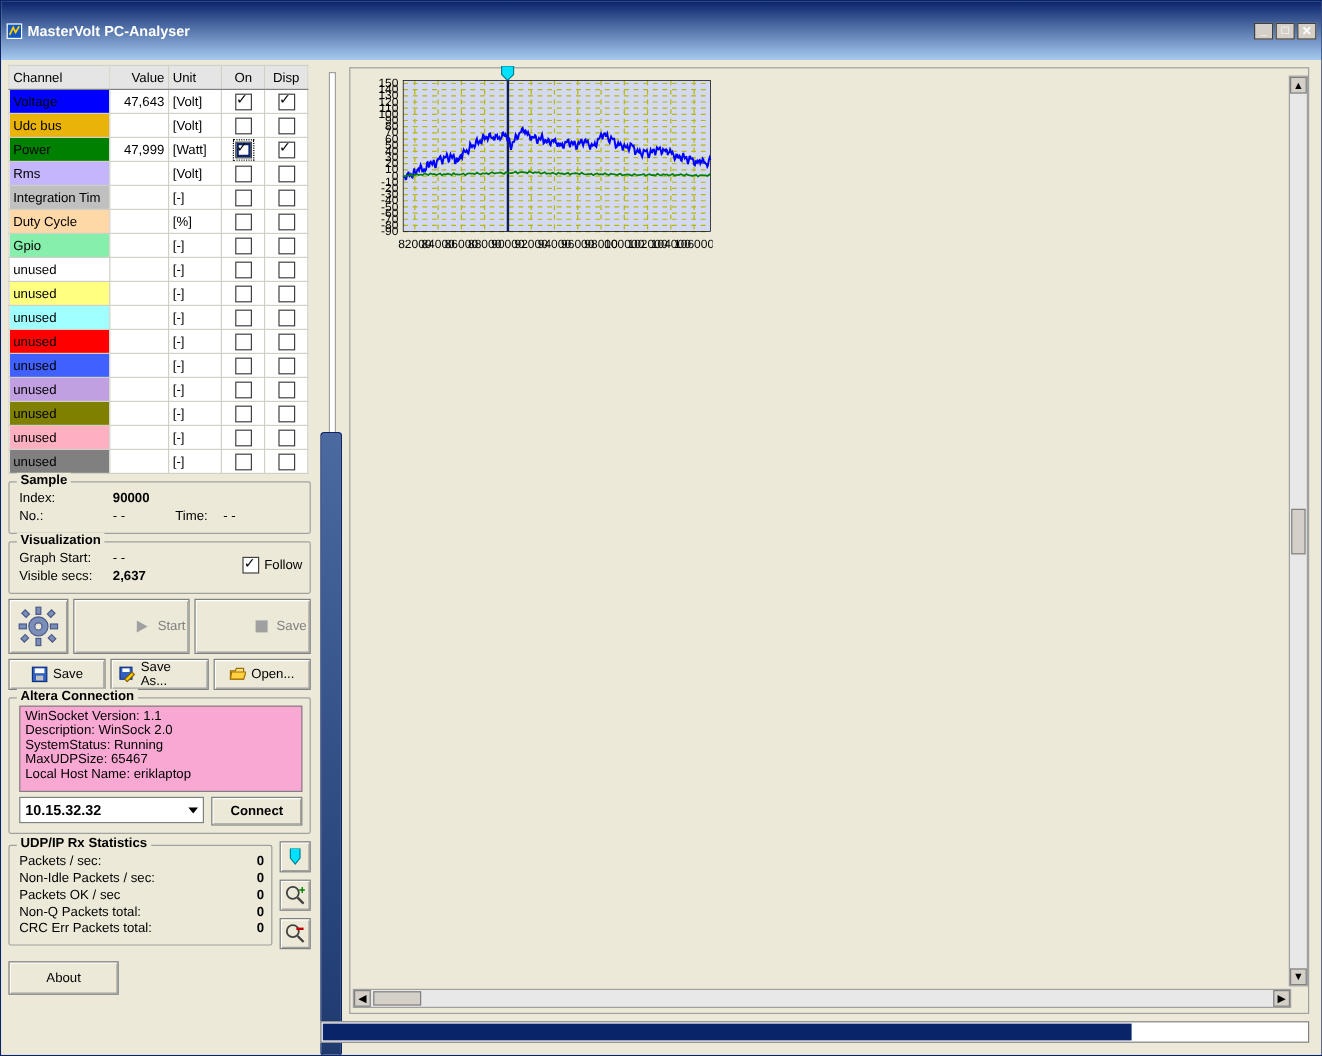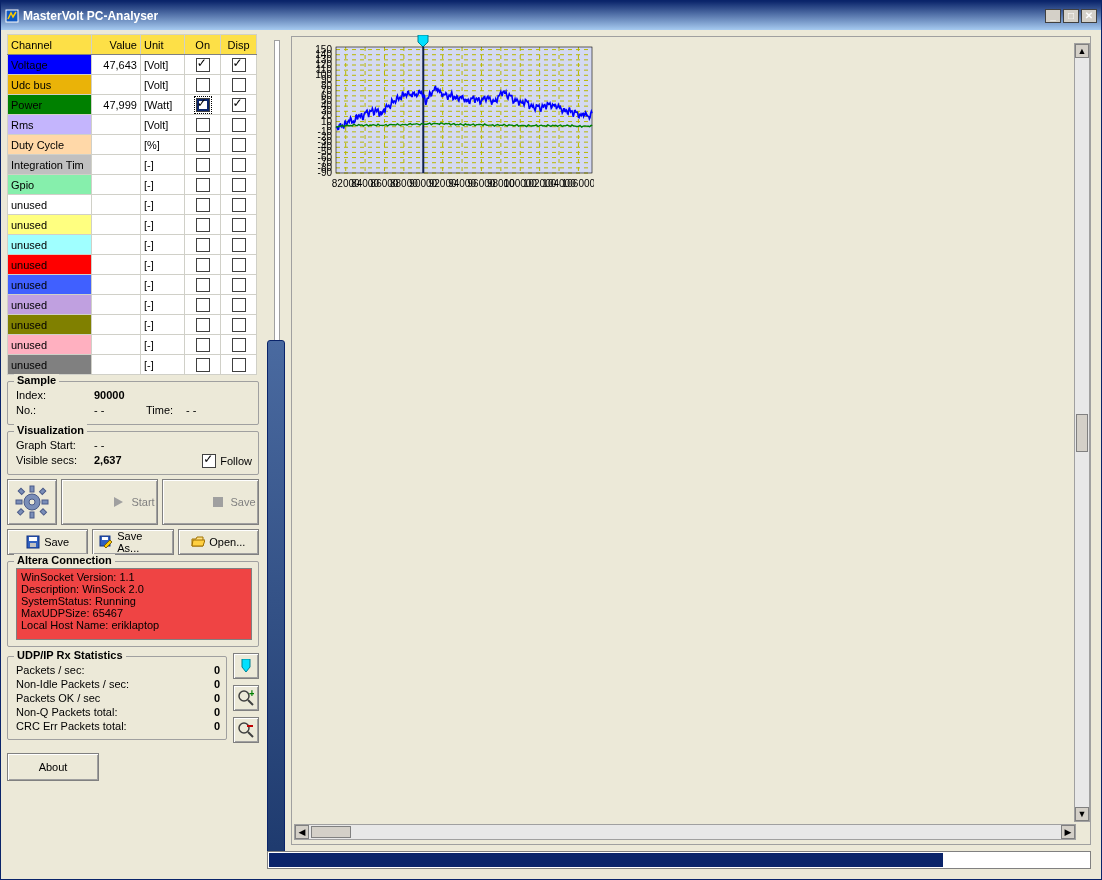--- a/index.html
+++ b/index.html
@@ -1,29 +1,29 @@
 <!DOCTYPE html>
 <html><head>
 <meta charset="utf-8">
 <style>
   html, body { margin:0; padding:0; font-family: "Tahoma", "Geneva", sans-serif; font-size:11px; color:#000; background:#ece9d8; }
   .window { width:1102px; height:880px; display:flex; flex-direction:column; border:1px solid #0a246a; box-sizing:border-box; background:#ece9d8; position:relative;}
-  .titlebar { height:21px; background:linear-gradient(#0a246a, #a6caf0); color:#fff; display:flex; align-items:center; padding:4px 4px; font-weight:bold; font-size:12px;}
+  .titlebar { height:21px; background:linear-gradient(#0a246a, #a6caf0); color:#fff; display:flex; align-items:center; padding:14px 4px; font-weight:bold; font-size:12px;}
   .titlebar .icon { width:14px; height:14px; margin-right:4px; display:inline-flex; align-items:center; justify-content:center;}
   .titlebar .icon svg { width:14px; height:14px; }
   .titlebar .title-text { flex:1; }
   .winbtns { display:flex; gap:2px; }
   .winbtn { width:16px; height:14px; background:#d4d0c8; border:1px solid #404040; box-sizing:border-box; display:flex; align-items:center; justify-content:center; font-size:10px; font-family:Arial; cursor:default;}
   .client { flex:1; display:flex; overflow:hidden; background:#ece9d8; position:relative;}
   .left-pane { width:262px; padding:4px 4px 4px 6px; display:flex; flex-direction:column; gap:4px; box-sizing:border-box;}
   .right-pane { flex:1; position:relative; padding:6px 10px 10px 4px; box-sizing:border-box; display:flex; flex-direction:column;}
   
   .chtable { border:1px solid #a0a0a0; background:#fff; font-size:11px; width:250px; border-collapse:collapse;}
   .chtable th, .chtable td { border:1px solid #d0d0c8; height:20px; box-sizing:border-box; padding:0 3px; text-align:left; white-space:nowrap; overflow:hidden;}
-  .chtable th { background:#fde047; font-weight:normal; border-bottom:1px solid #808080;}
+  .chtable th { background:#e5e5e5; font-weight:normal; border-bottom:1px solid #808080;}
   .chtable .chname { width:80px; }
   .chtable .chval { width:46px; text-align:right;}
   .chtable .chunit { width:42px; }
   .chtable .chon, .chtable .chdisp { width:34px; text-align:center;}
   .chk { width:12px; height:12px; border:1px solid #404040; background:#fff; margin:auto; position:relative;}
   .chk.checked::after { content:'✓'; position:absolute; top:-3px; left:0; font-size:12px; color:#000;}
   .chk.active { outline:1px dotted #000; outline-offset:1px; box-shadow:0 0 0 2px #0a246a inset;}
   
   .group { border:1px solid #a0a0a0; border-radius:2px; padding:6px 6px 6px 8px; position:relative; margin-top:2px;}
   .group > .gtitle { position:absolute; top:-8px; left:6px; background:#ece9d8; padding:0 3px; font-weight:bold; font-size:11px;}
@@ -31,21 +31,21 @@
   .kv .k { width:78px;}
   .kv .v { font-weight:bold;}
   
   .btnrow { display:flex; gap:4px; align-items:stretch;}
   .bigbtn { flex:1; height:44px; border:1px solid #808080; background:#ece9d8; display:flex; align-items:center; justify-content:center; gap:6px; box-shadow:inset 1px 1px 0 #fff, inset -1px -1px 0 #a0a0a0;}
   .gear { width:60px;}
   .medbtn { height:24px; border:1px solid #808080; background:#ece9d8; display:flex; align-items:center; justify-content:center; gap:4px; padding:0 6px; box-shadow:inset 1px 1px 0 #fff, inset -1px -1px 0 #a0a0a0;}
   .btnrow3 { display:flex; gap:4px;}
   .btnrow3 .medbtn { flex:1;}
   
-  .textarea { width:100%; height:72px; background:#ef4444; border:1px solid #808080; box-sizing:border-box; font-size:11px; padding:2px 4px; overflow-y:scroll;}
+  .textarea { width:100%; height:72px; background:#f9a8d4; border:1px solid #808080; box-sizing:border-box; font-size:11px; padding:2px 4px; overflow-y:scroll;}
   .iprow { display:flex; gap:6px; margin-top:4px;}
   .ipcombo { flex:1; height:22px; border:1px solid #808080; background:#fff; display:flex; align-items:center; padding:0 4px; font-weight:bold; font-size:12px; box-sizing:border-box; justify-content:space-between;}
   .connectbtn { width:74px; height:22px; border:1px solid #808080; background:#ece9d8; font-weight:bold; display:flex; align-items:center; justify-content:center; box-shadow:inset 1px 1px 0 #fff, inset -1px -1px 0 #a0a0a0;}
   
   .udpgrp { width:210px;}
   .udprow { display:flex; justify-content:space-between; line-height:14px;}
   .udprow .v { font-weight:bold;}
   
   .bottomrow { display:flex; gap:6px; align-items:center;}
   .zoomcol { display:flex; flex-direction:column; gap:6px; align-items:center; padding-top:2px;}
@@ -149,34 +149,34 @@
               <td class="chval"></td>
               <td class="chunit">[Volt]</td>
               <td class="chon">
                 <div class="chk"></div>
               </td>
               <td class="chdisp">
                 <div class="chk"></div>
               </td>
             </tr>
             <tr>
+              <td class="chname" style="background:#c0c0c0">Integration Tim</td>
+              <td class="chval"></td>
+              <td class="chunit">[-]</td>
+              <td class="chon">
+                <div class="chk"></div>
+              </td>
+              <td class="chdisp">
+                <div class="chk"></div>
+              </td>
+            </tr>
+            <tr>
               <td class="chname" style="background:#ffd8a8">Duty Cycle</td>
               <td class="chval"></td>
               <td class="chunit">[%]</td>
-              <td class="chon">
-                <div class="chk"></div>
-              </td>
-              <td class="chdisp">
-                <div class="chk"></div>
-              </td>
-            </tr>
-            <tr>
-              <td class="chname" style="background:#c0c0c0">Integration Tim</td>
-              <td class="chval"></td>
-              <td class="chunit">[-]</td>
               <td class="chon">
                 <div class="chk"></div>
               </td>
               <td class="chdisp">
                 <div class="chk"></div>
               </td>
             </tr>
             <tr>
               <td class="chname" style="background:#86efac">Gpio</td>
               <td class="chval"></td>
@@ -299,21 +299,21 @@
         <div class="kv">
           <span class="k">No.:</span>
           <span style="width:52px">- -</span>
           <span style="width:40px">Time:</span>
           <span>- -</span>
         </div>
       </div>
 
       <div class="group">
         <span class="gtitle">Visualization</span>
-        <div style="display:flex; align-items:flex-end;">
+        <div style="display:flex; align-items:flex-start;">
           <div style="flex:1">
             <div class="kv">
                 <span class="k">Graph Start:</span>
                 <span>- -</span>
               </div>
             <div class="kv">
                 <span class="k">Visible secs:</span>
                 <span class="v">2,637</span>
               </div>
           </div>
@@ -385,20 +385,29 @@
 
       <div class="group">
         <span class="gtitle">Altera Connection</span>
         <div class="textarea" id="altera-text">
             <div>WinSocket Version: 1.1</div>
             <div>Description: WinSock 2.0</div>
             <div>SystemStatus: Running</div>
             <div>MaxUDPSize: 65467</div>
             <div>Local Host Name: eriklaptop</div>
           </div>
+        <div class="iprow">
+          <div class="ipcombo">
+            <span>10.15.32.32</span>
+            <span class="triangle-down"></span>
+          </div>
+          <div class="connectbtn">
+              <span>Connect</span>
+            </div>
+        </div>
       </div>
 
       <div class="bottomrow">
         <div class="group udpgrp">
           <span class="gtitle">UDP/IP Rx Statistics</span>
           <div id="udprows">
               <div class="udprow">
                 <span>Packets / sec:</span>
                 <span class="v">0</span>
               </div>

